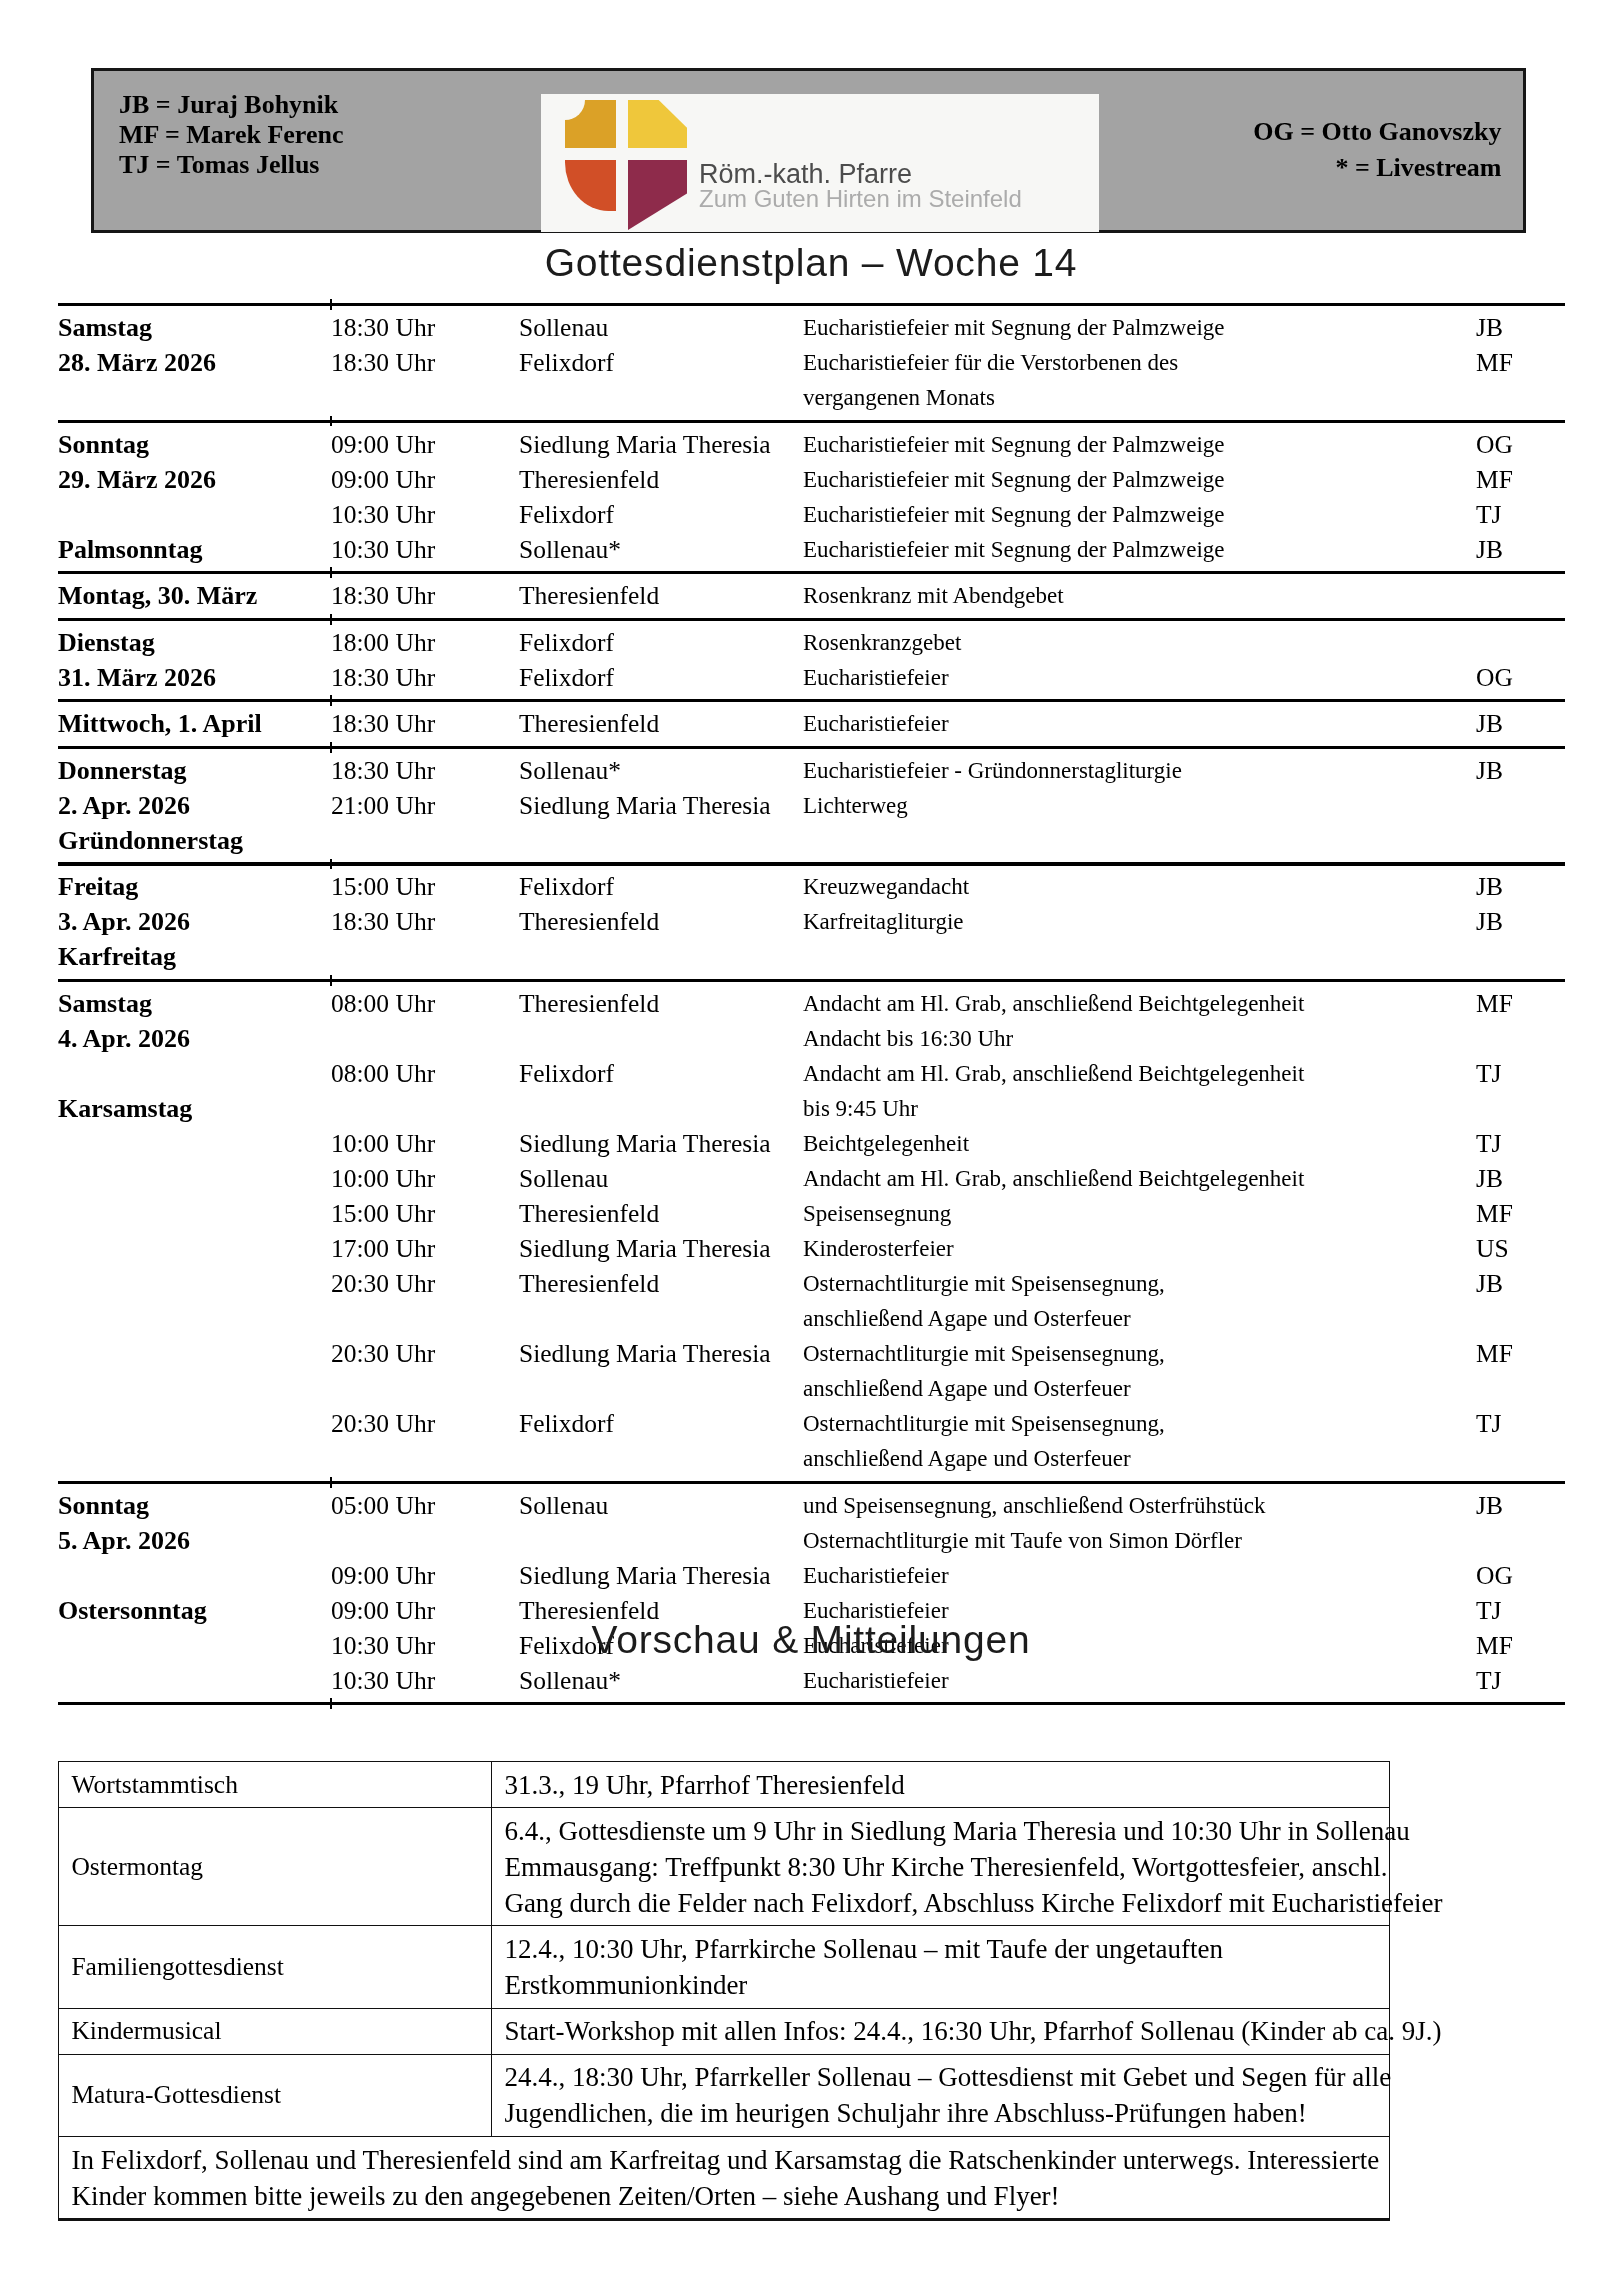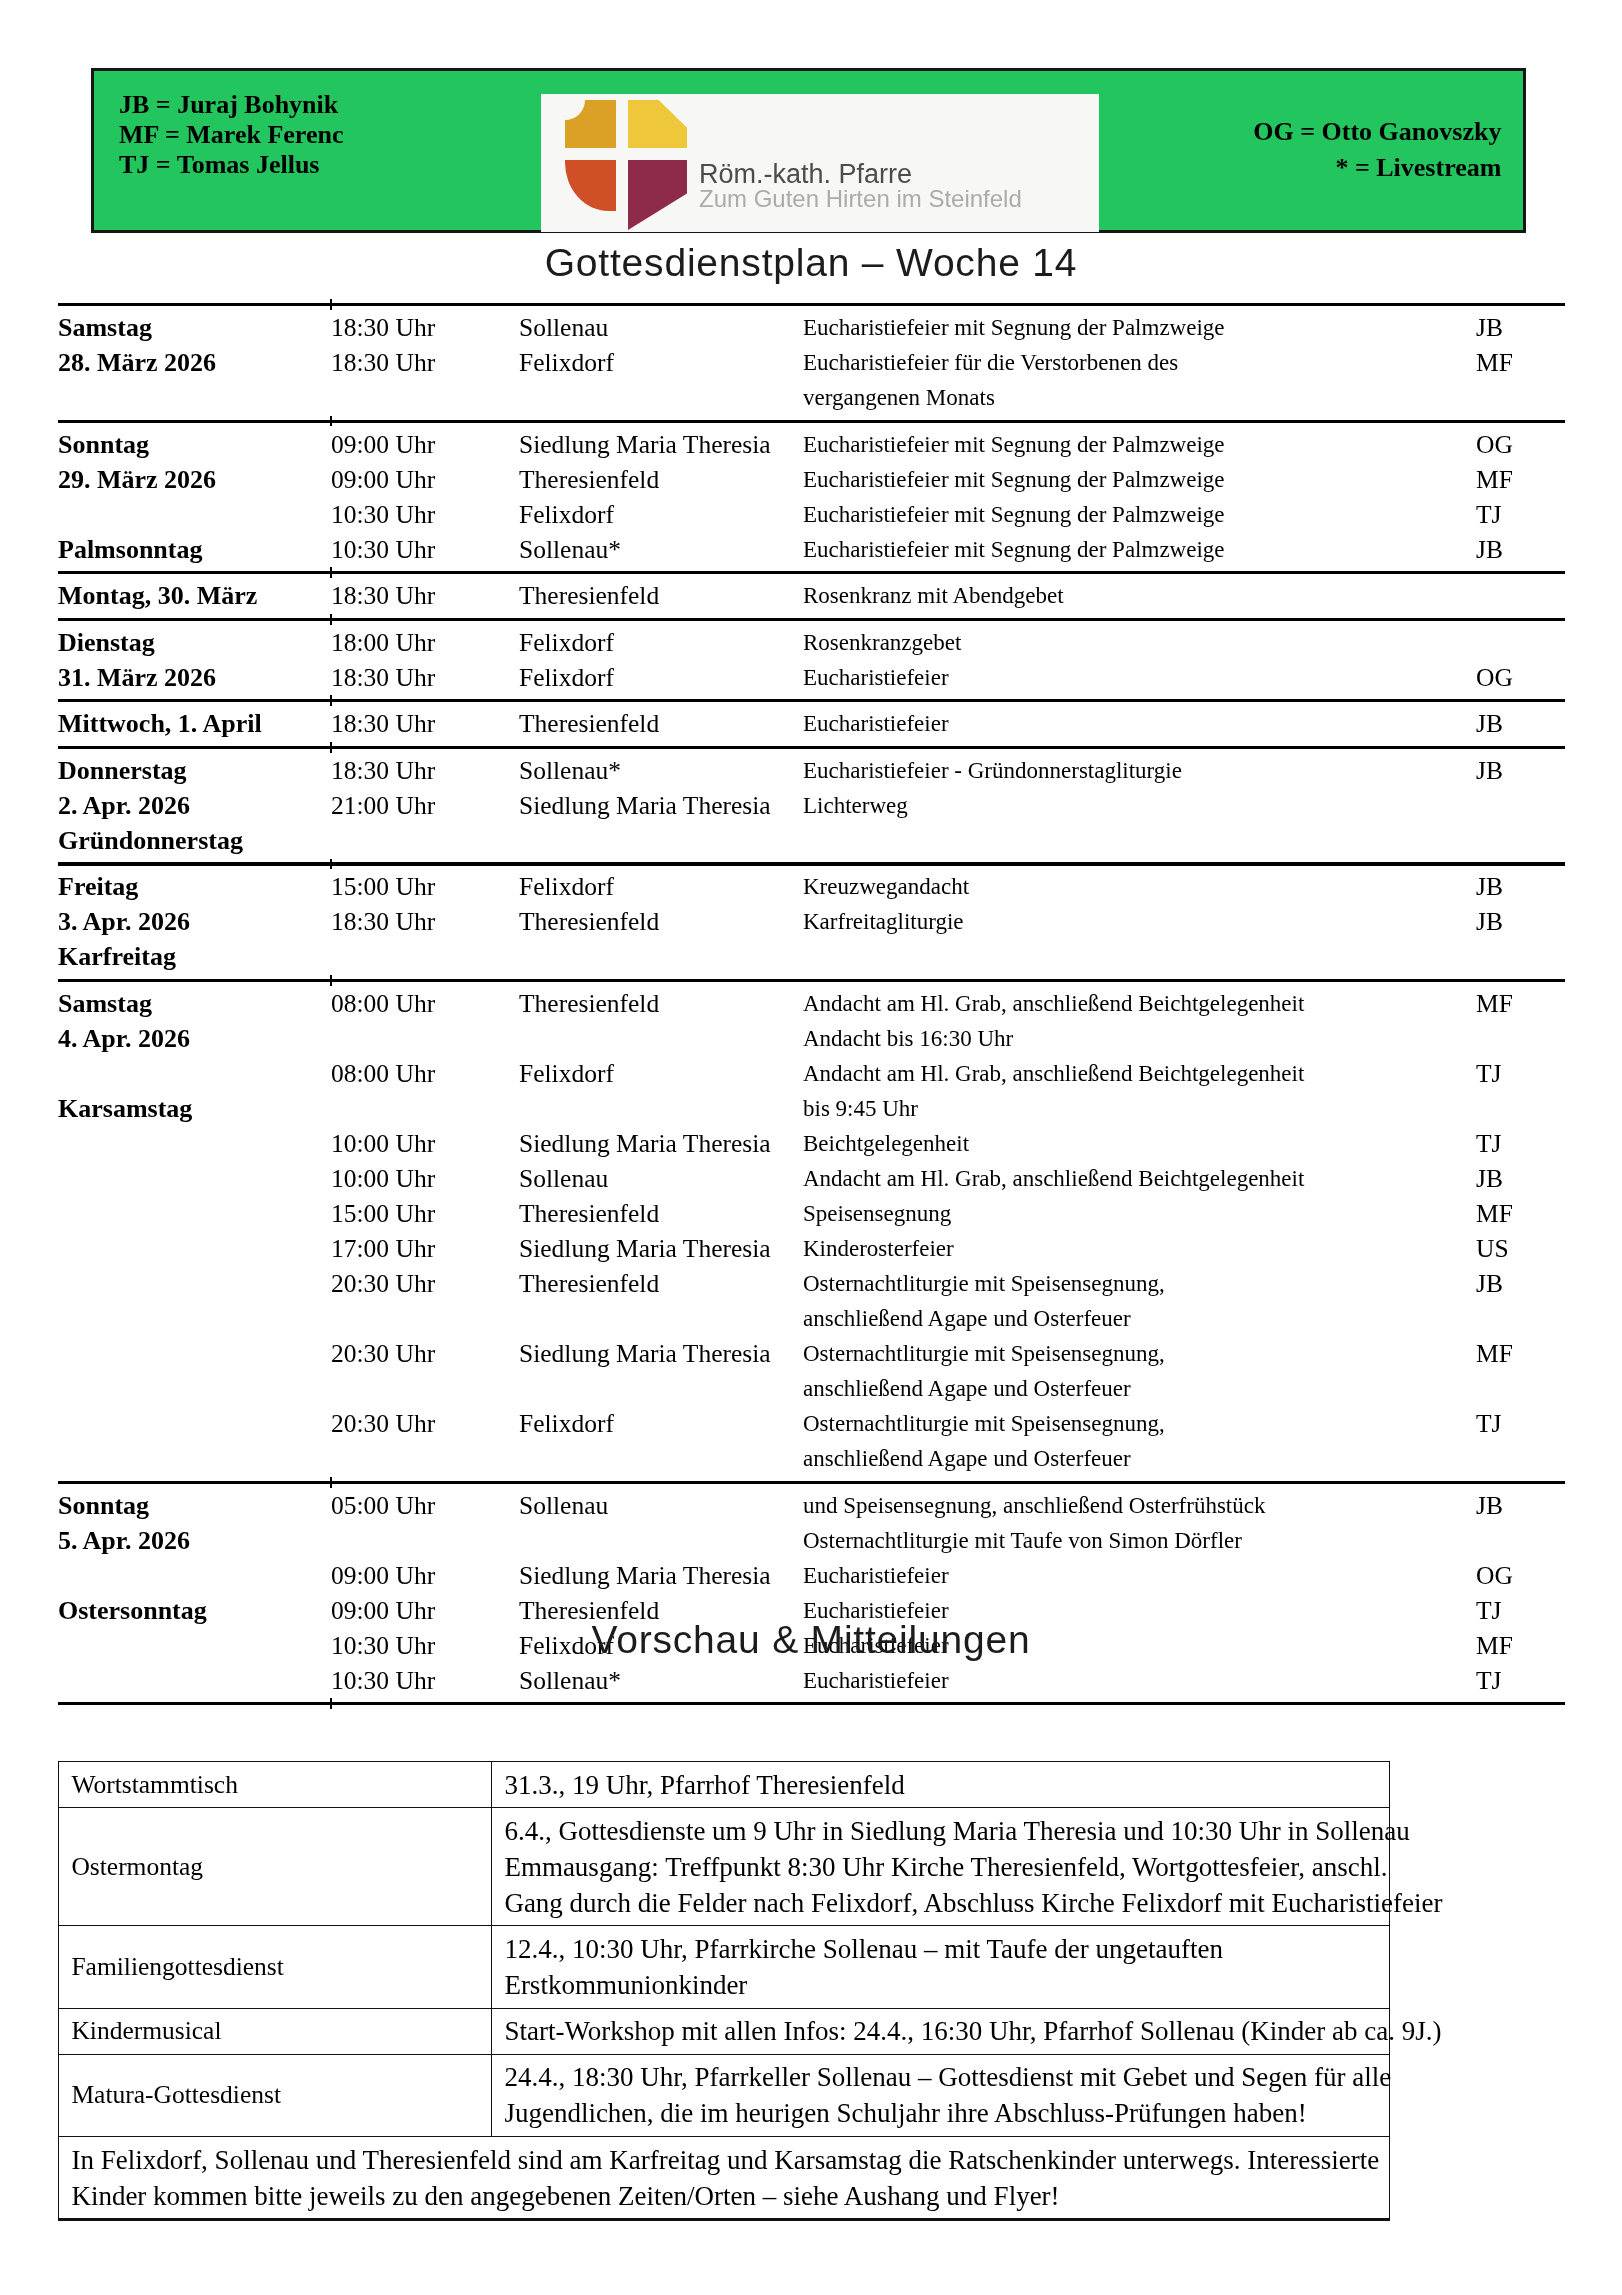--- a/index.html
+++ b/index.html
@@ -3,21 +3,21 @@
 <meta charset="utf-8">
 <style>
   html,body{margin:0;padding:0;background:#e8e8e8;}
   .page{
     position:relative;width:1622px;height:2295px;background:#ffffff;
     font-family:"Liberation Serif","DejaVu Serif",serif;color:#000;overflow:hidden;
   }
   
   .legend-box{
     position:absolute;left:91px;top:68px;width:1435px;height:165px;
-    border:3.1px solid #161616;box-sizing:border-box;background:#22c55e;
+    border:3.1px solid #161616;box-sizing:border-box;background:#a3a3a3;
   }
   .legend-left{position:absolute;left:25px;top:18.5px;font-weight:bold;font-size:26px;line-height:30px;white-space:nowrap;}
   .legend-right{position:absolute;right:21.6px;top:43px;font-weight:bold;font-size:26px;line-height:36px;text-align:right;white-space:nowrap;}
   
   .logo-band{position:absolute;left:541px;top:94px;width:558px;height:138px;background:#f7f7f5;}
   .logo-mark{position:absolute;left:565px;top:100px;width:122px;height:131px;}
   .logo-mark .q{position:absolute;}
   .q-tl{left:0;top:0;width:51px;height:48px;}
   .q-tl::after{content:"";position:absolute;left:0;top:0;width:20px;height:20px;background:#f7f7f5;border-bottom-right-radius:100%;}
   .q-tr{left:63px;top:0;width:59px;height:48px;clip-path:polygon(0 0,52% 0,100% 58%,100% 100%,0 100%);}

